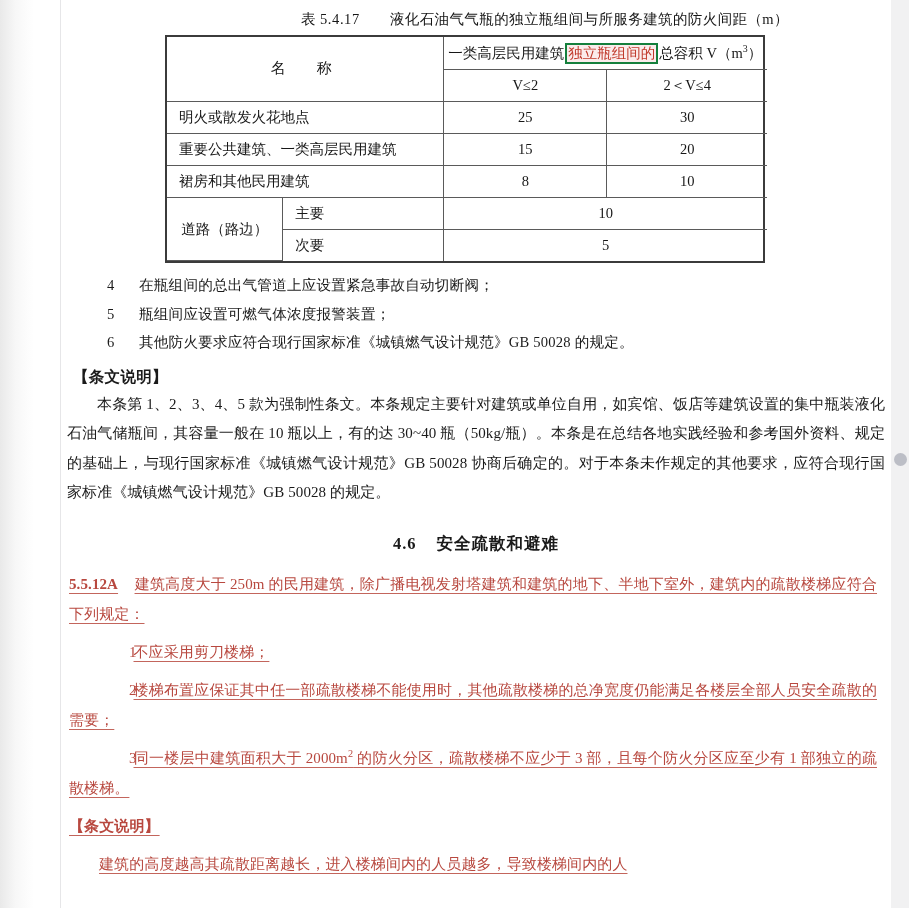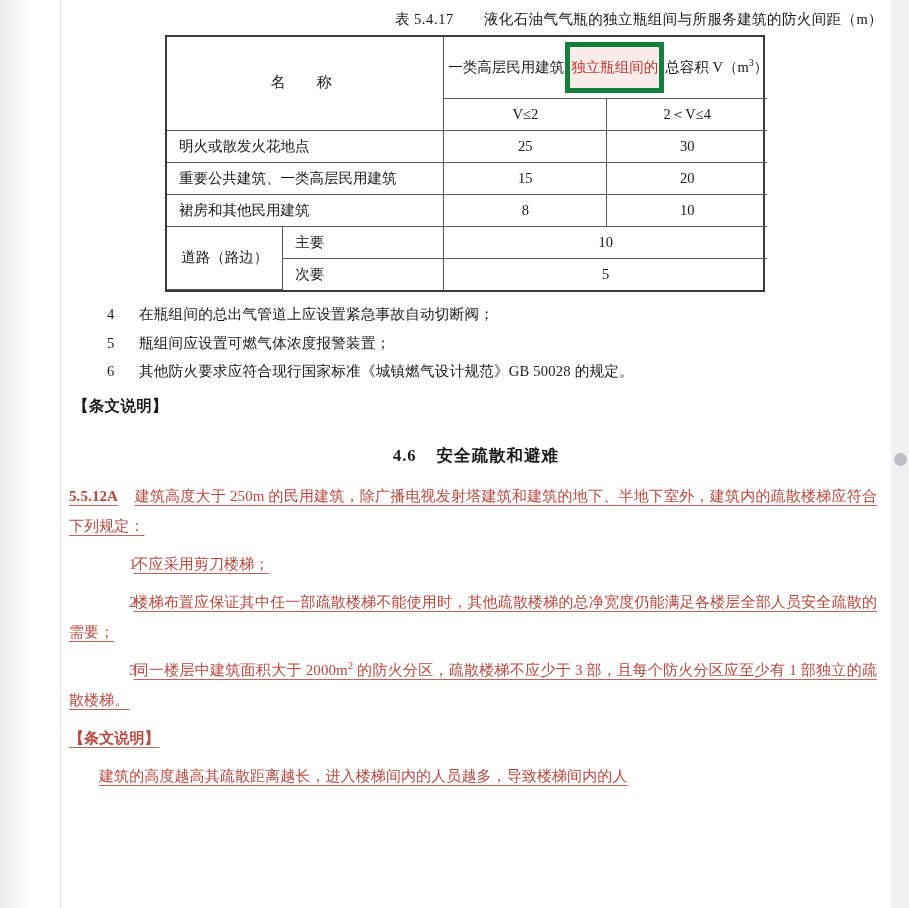--- a/index.html
+++ b/index.html
@@ -55,21 +55,21 @@
   .content {
     position: absolute;
     left: 61px; top: 0;
     width: 830px;
     height: 908px;
     padding: 0;
   }
 
   
   .table-caption {
-    text-align: right;
+    text-align: center;
     padding: 10px 8px 6px 146px;
     font-size: 14.5px;
     letter-spacing: 0.4px;
     color: #161616;
     font-family: Liberation Serif, serif;
   }
   .table-caption .cap-num { letter-spacing: 0.6px; }
   .cap-gap { display: inline-block; width: 22px; }
 
   
@@ -110,22 +110,22 @@
   .hdr-top {
     text-align: left;
     padding-left: 10px;
     font-size: 14.5px;
     white-space: nowrap;
   }
   .hl-box {
     display: inline-block;
     color: #c0392b;
     background: #fbecec;
-    border: 5px solid #15803d;
-    padding: 12px 1px;
+    border: 2px solid #15803d;
+    padding: 0 1px;
     margin: 0 1px;
     line-height: 1.15;
   }
   .sup { font-size: 0.68em; vertical-align: super; }
 
   
   .note-line {
     font-size: 14.6px;
     line-height: 1.85;
     padding-left: 12px;
@@ -266,20 +266,21 @@
     </div>
     <div class="note-sub">
       <span class="nm">5</span><span>瓶组间应设置可燃气体浓度报警装置；</span>
     </div>
     <div class="note-sub">
       <span class="nm">6</span><span>其他防火要求应符合现行国家标准《城镇燃气设计规范》GB 50028 的规定。</span>
     </div>
 
     <div class="sec-title">【条文说明】</div>
 
+    <p class="para">本条第 1、2、3、4、5 款为强制性条文。本条规定主要针对建筑或单位自用，如宾馆、饭店等建筑设置的集中瓶装液化石油气储瓶间，其容量一般在 10 瓶以上，有的达 30~40 瓶（50kg/瓶）。本条是在总结各地实践经验和参考国外资料、规定的基础上，与现行国家标准《城镇燃气设计规范》GB 50028 协商后确定的。对于本条未作规定的其他要求，应符合现行国家标准《城镇燃气设计规范》GB 50028 的规定。</p>
 
     <div class="center-head">
       <span>4.6</span><span class="hgap"></span><span>安全疏散和避难</span>
     </div>
 
     <p class="red-para">
       <span class="u"><span class="red-bold">5.5.12A</span><span class="rgap"></span><span>建筑高度大于 250m 的民用建筑，除广播电视发射塔建筑和建筑的地下、半地下室外，建筑内的疏散楼梯应符合下列规定：</span></span>
     </p>
 
     <p class="red-para indent1">

